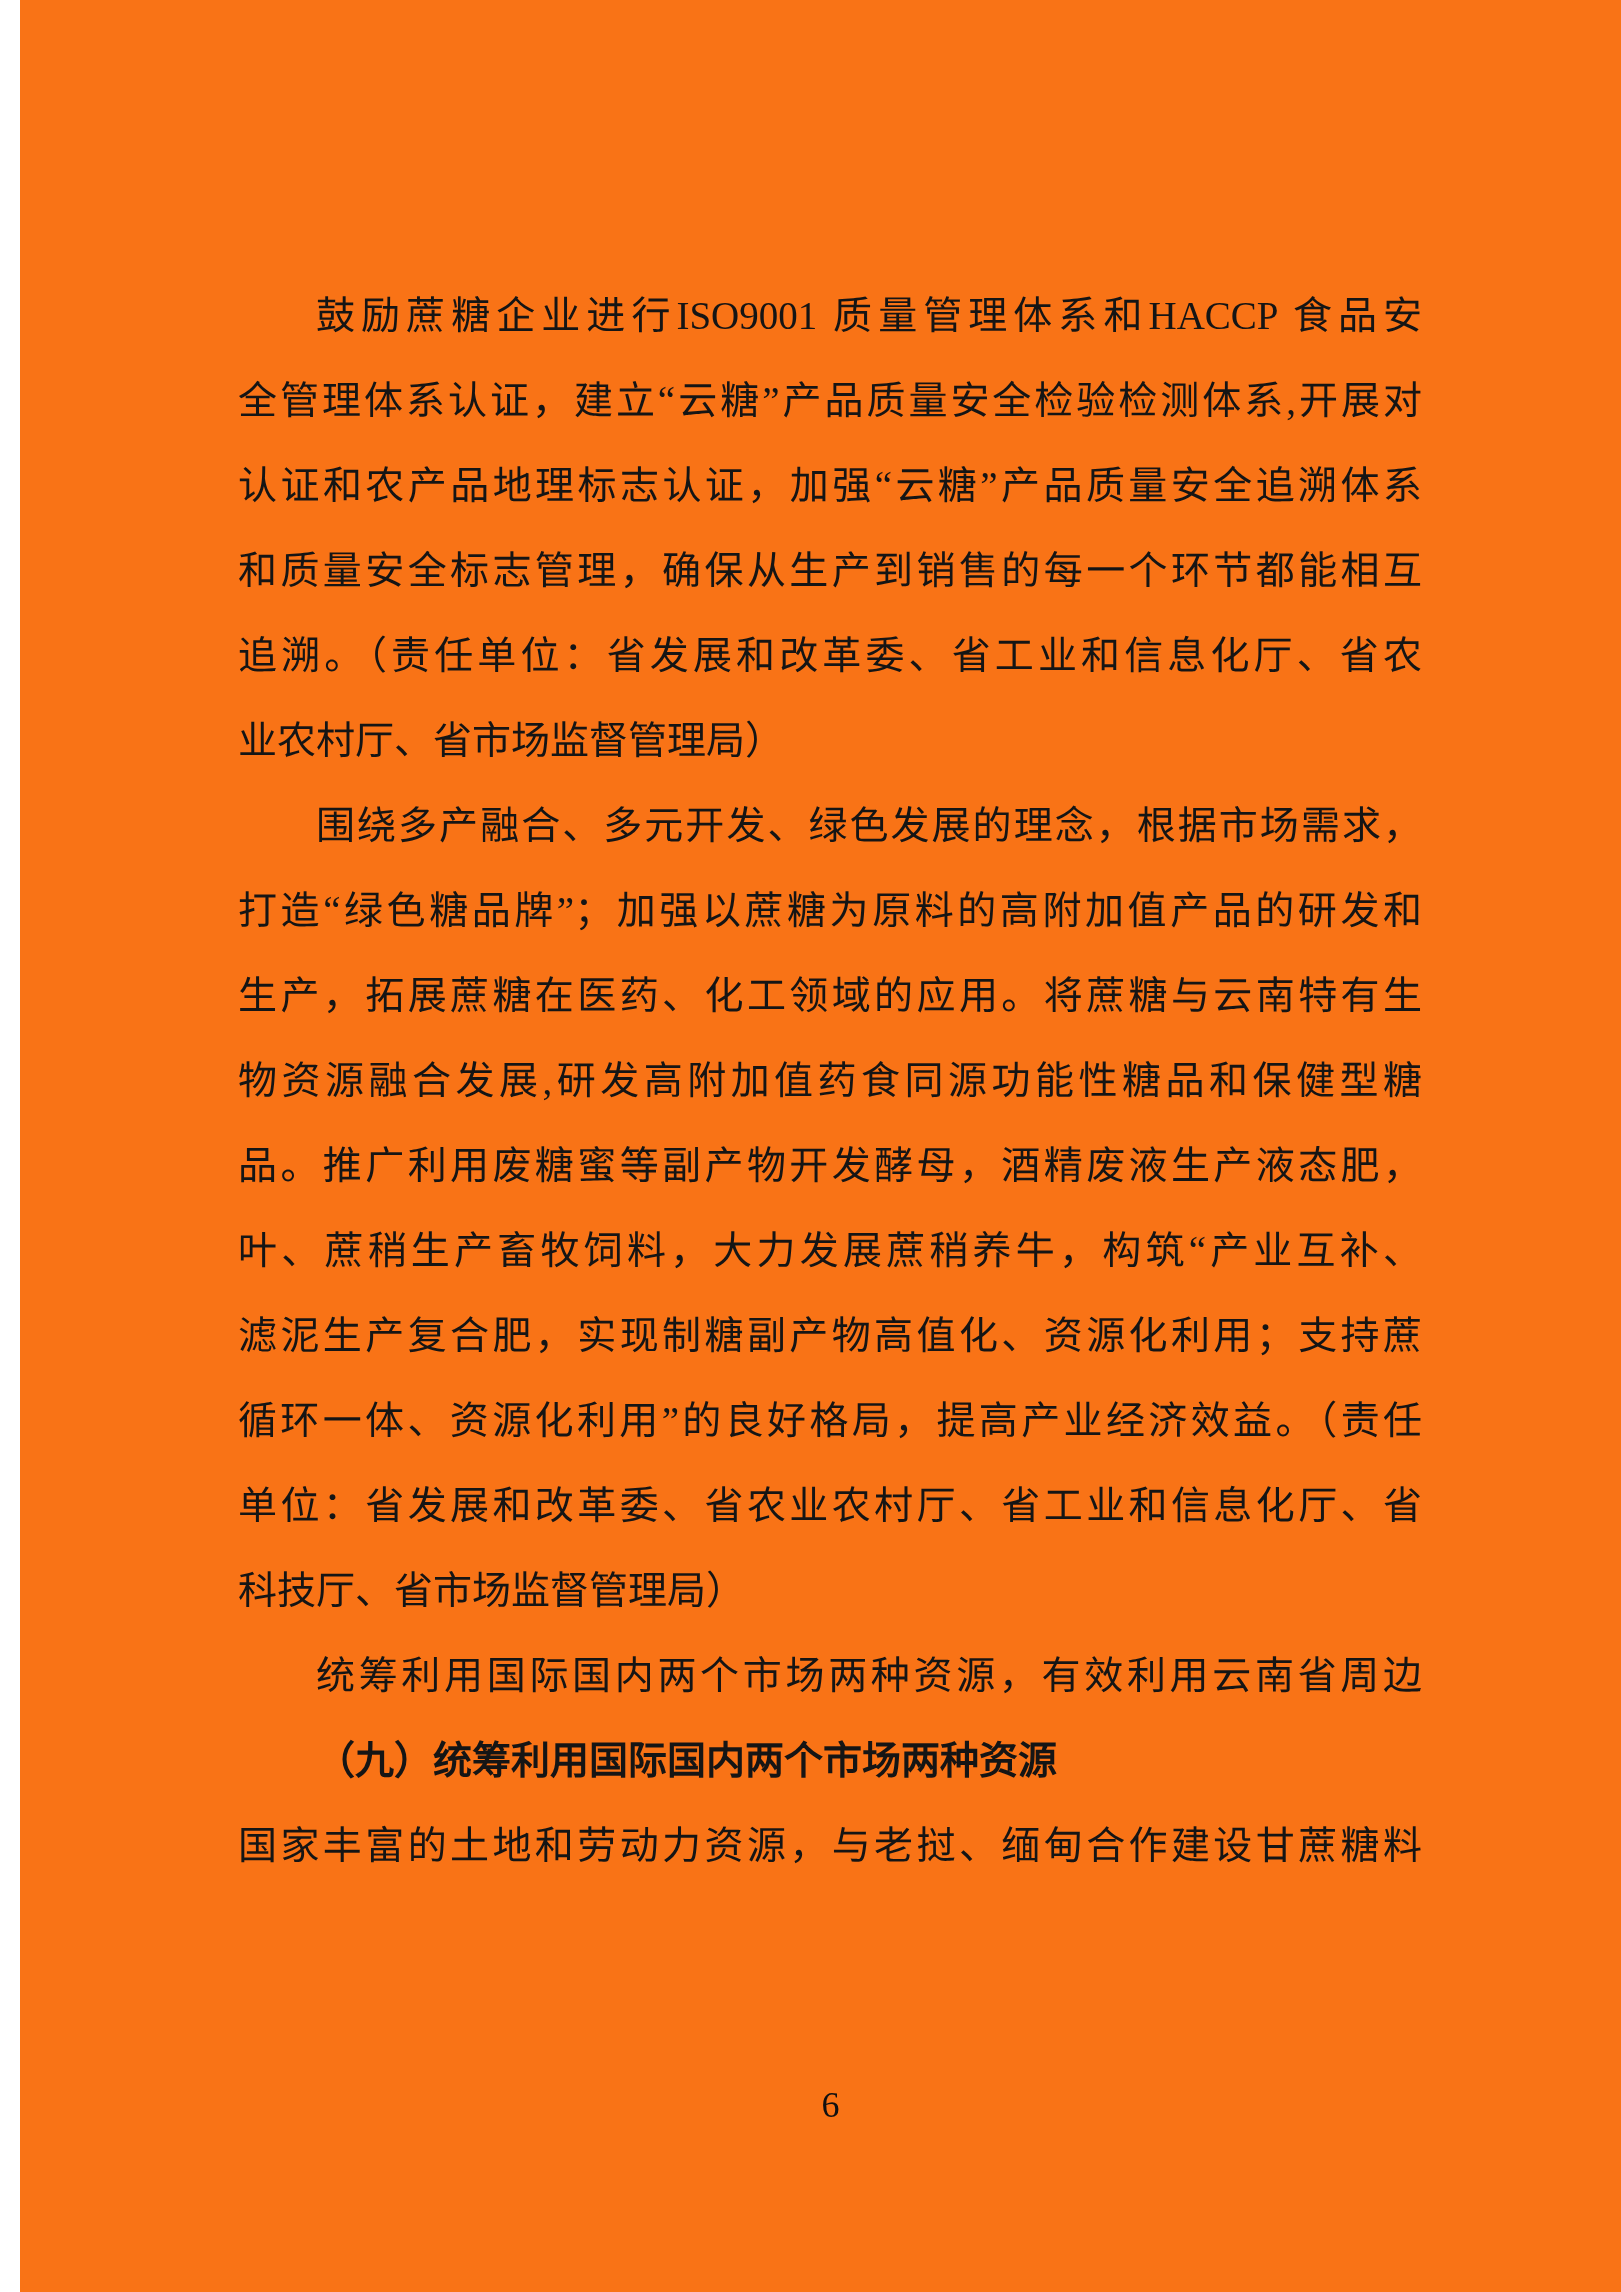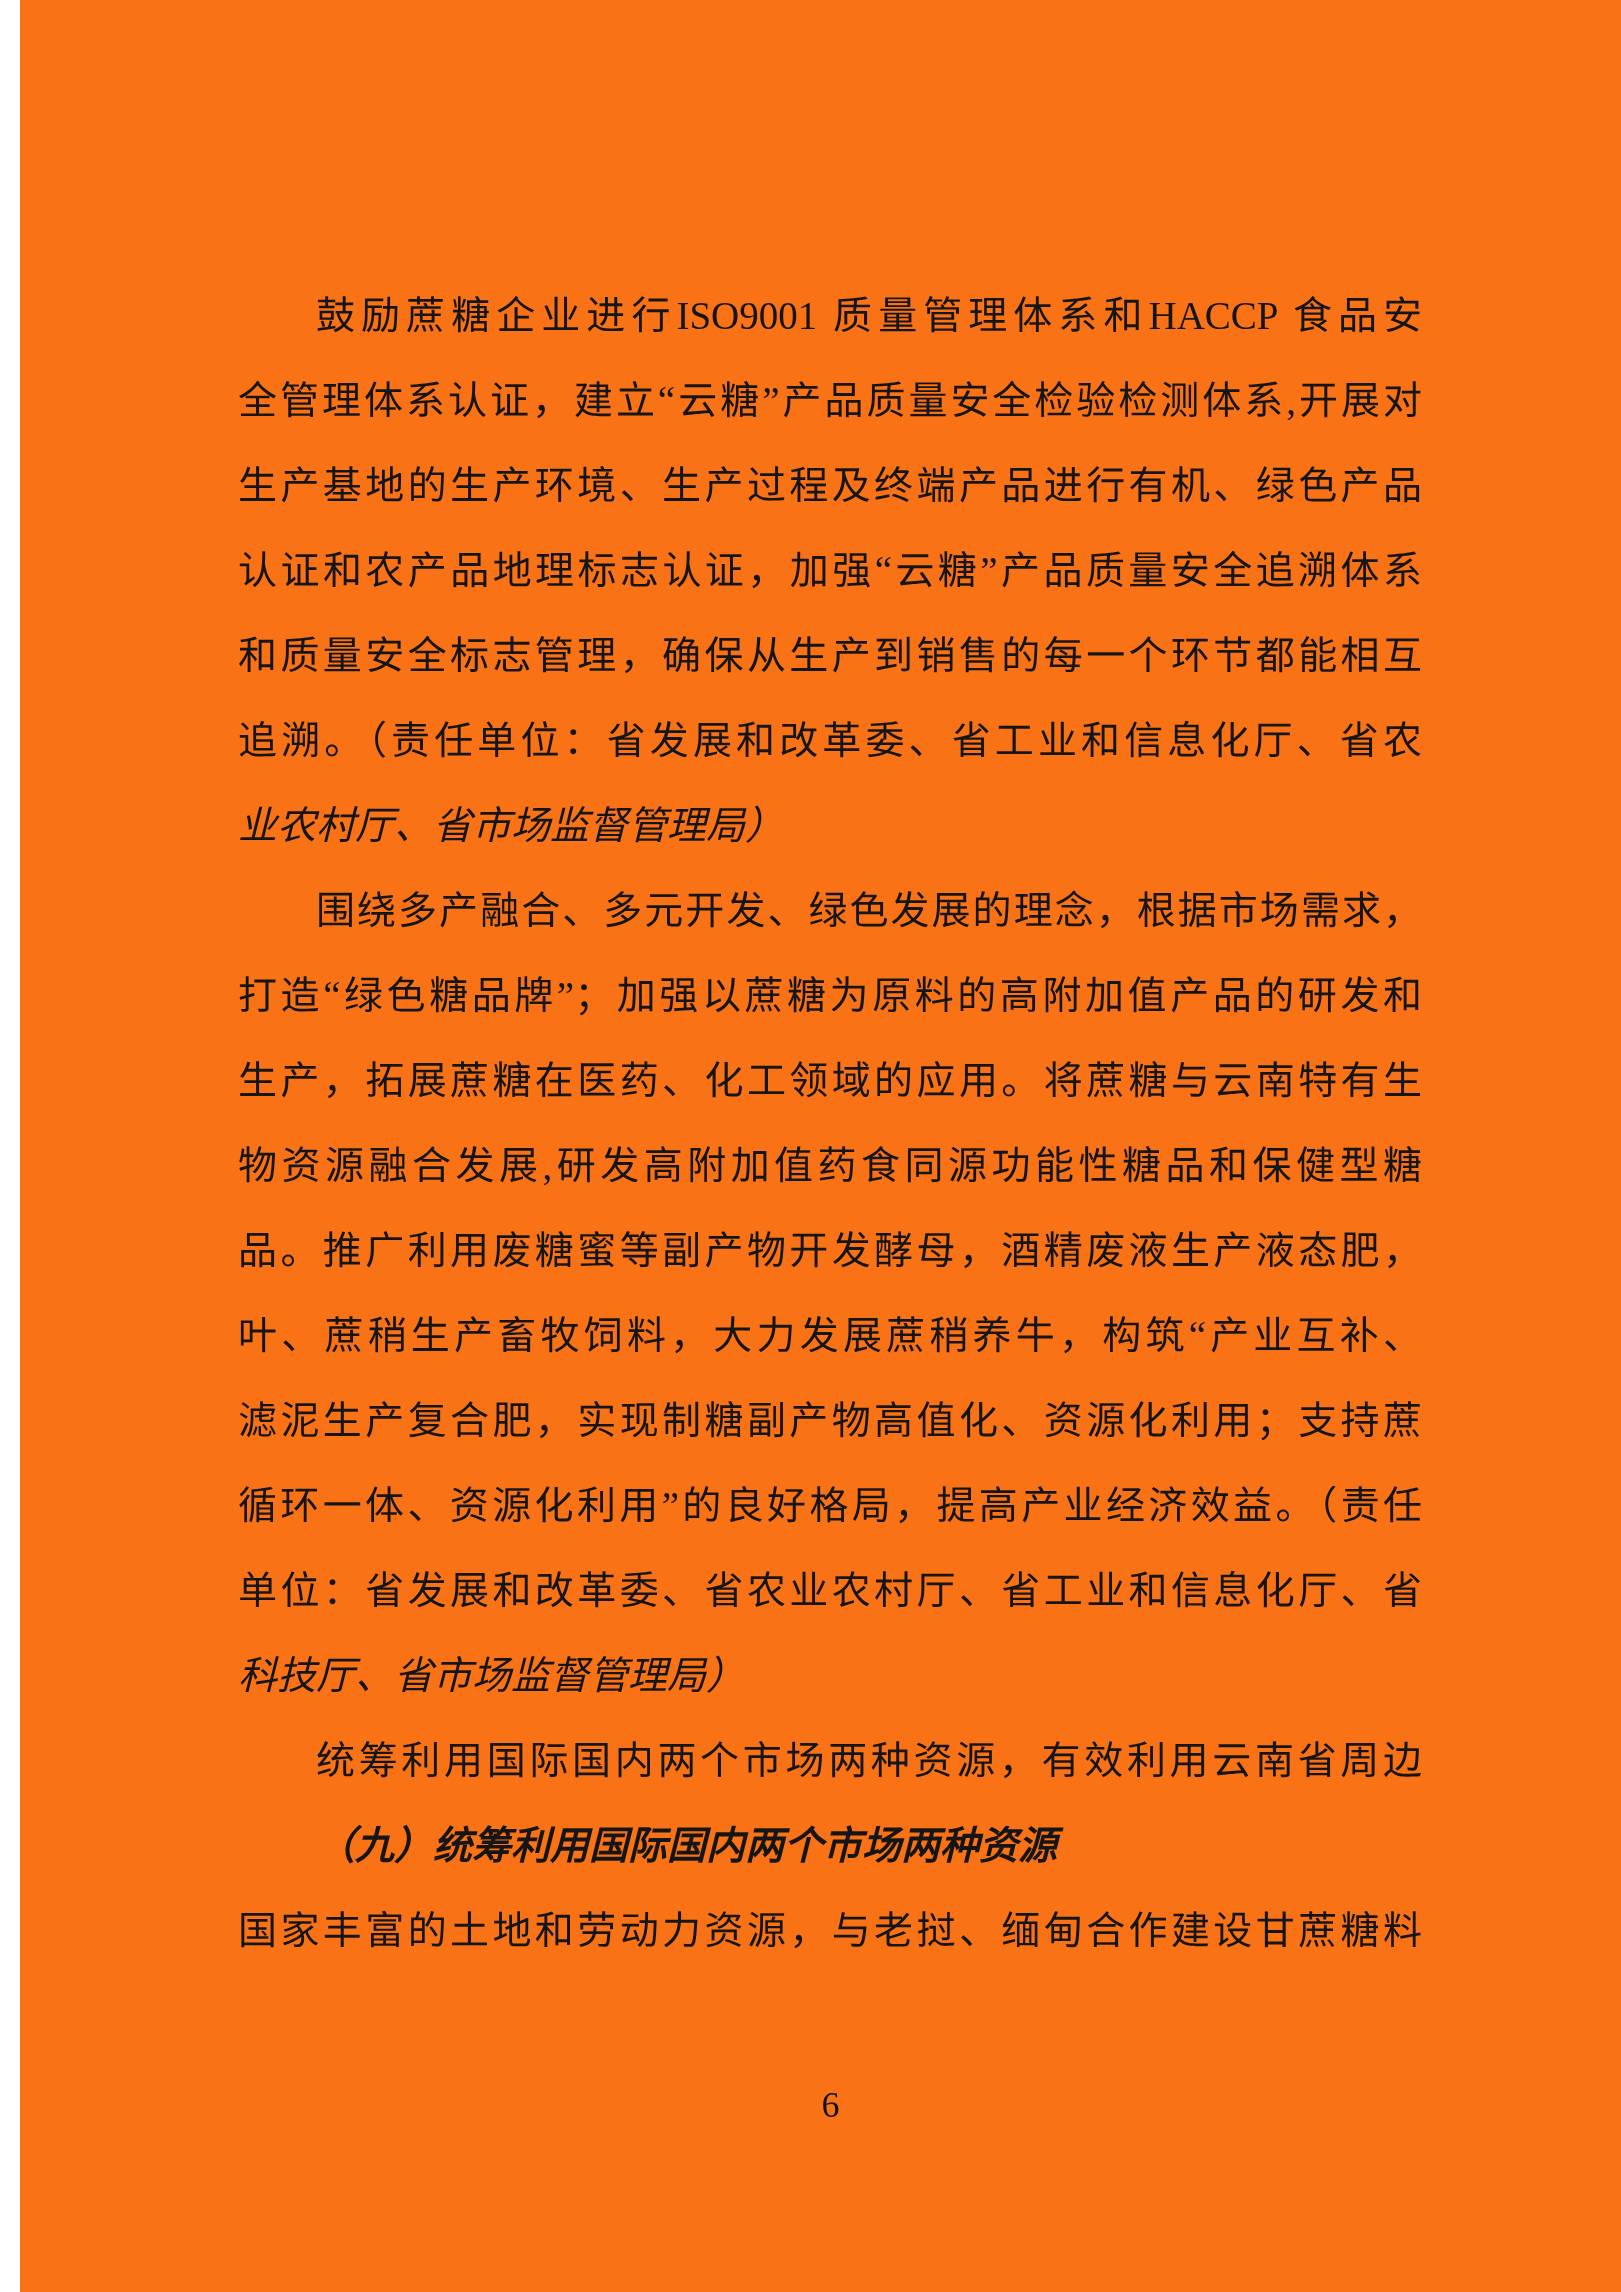--- a/index.html
+++ b/index.html
@@ -26,21 +26,20 @@
     line-height: 85px;
   }
   .line {
     text-align: justify;
     text-align-last: justify;
     text-justify: inter-character;
   }
   .line.short {
     text-align: center;
     text-align-last: left;
-    font-style: italic;
   }
   .line.indent {
     text-indent: 2em;
   }
   .line.heading {
     font-weight: 700;
   }
   .page-num {
     position: absolute;
     top: 2084px;
@@ -52,21 +51,20 @@
     color: #111111;
   }
 </style>
 </head>
 <body>
 
 <div class="page">
   <div class="text-block">
     <div class="line indent">鼓励蔗糖企业进行ISO9001 质量管理体系和HACCP 食品安</div>
     <div class="line">全管理体系认证，建立“云糖”产品质量安全检验检测体系,开展对</div>
-    <div class="line">生产基地的生产环境、生产过程及终端产品进行有机、绿色产品</div>
     <div class="line">认证和农产品地理标志认证，加强“云糖”产品质量安全追溯体系</div>
     <div class="line">和质量安全标志管理，确保从生产到销售的每一个环节都能相互</div>
     <div class="line">追溯。（责任单位：省发展和改革委、省工业和信息化厅、省农</div>
     <div class="line short">业农村厅、省市场监督管理局）</div>
     <div class="line indent">围绕多产融合、多元开发、绿色发展的理念，根据市场需求，</div>
     <div class="line">打造“绿色糖品牌”；加强以蔗糖为原料的高附加值产品的研发和</div>
     <div class="line">生产，拓展蔗糖在医药、化工领域的应用。将蔗糖与云南特有生</div>
     <div class="line">物资源融合发展,研发高附加值药食同源功能性糖品和保健型糖</div>
     <div class="line">品。推广利用废糖蜜等副产物开发酵母，酒精废液生产液态肥，</div>
     <div class="line">叶、蔗稍生产畜牧饲料，大力发展蔗稍养牛，构筑“产业互补、</div>

